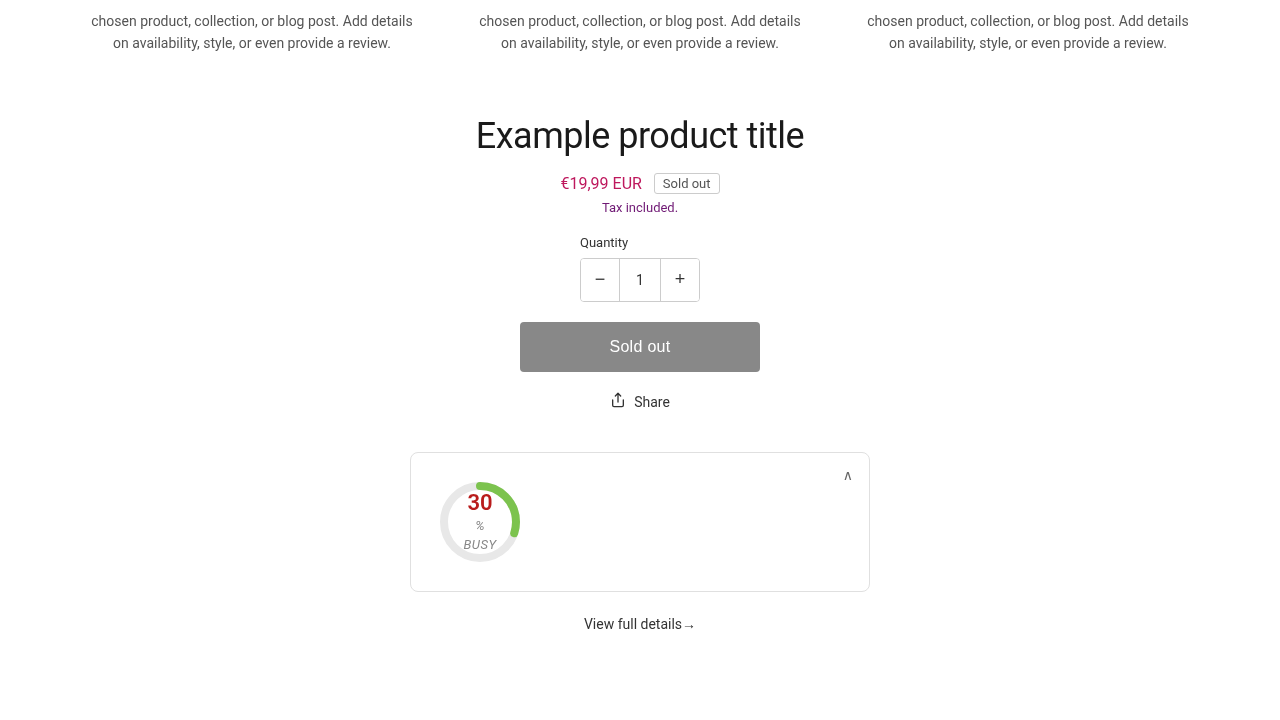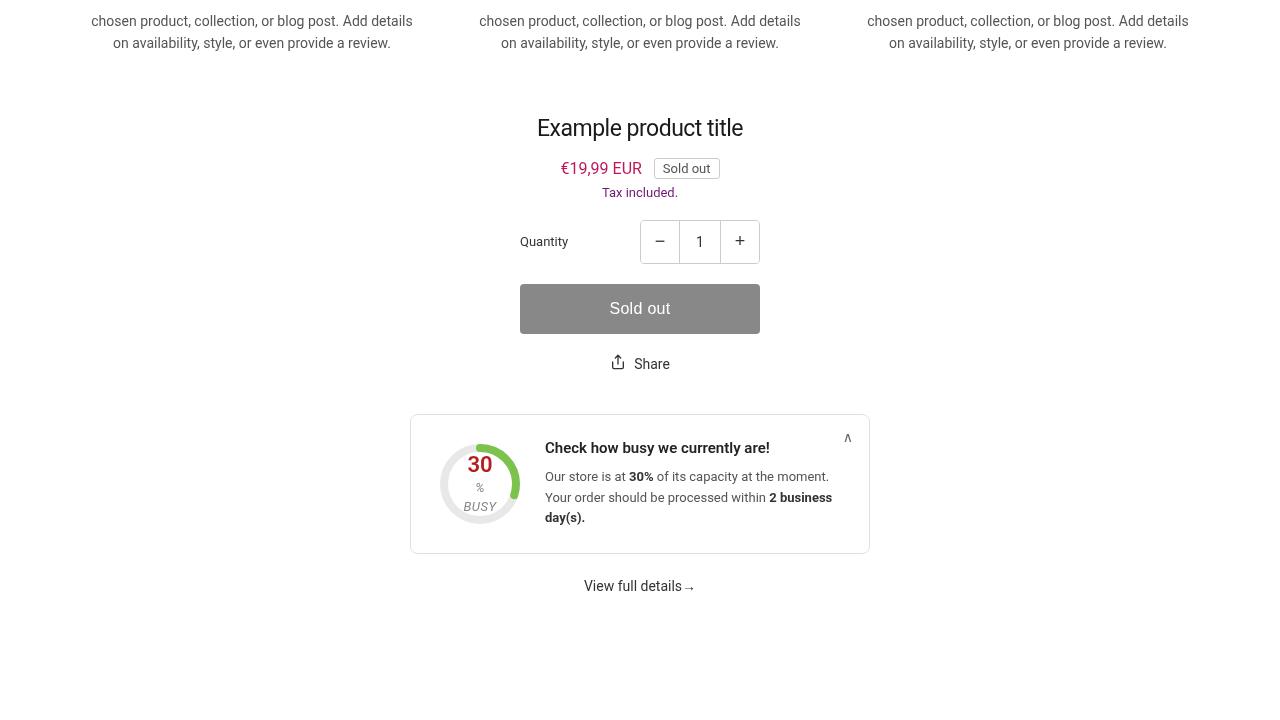--- a/index.html
+++ b/index.html
@@ -36,21 +36,21 @@
 
     
     .product-section {
       display: flex;
       flex-direction: column;
       align-items: center;
       padding: 20px 20px 40px;
     }
 
     .product-title {
-      font-size: 23px;
+      font-size: 36px;
       font-weight: 400;
       color: #1a1a1a;
       margin-bottom: 16px;
       text-align: center;
       letter-spacing: -0.5px;
     }
 
     .price-row {
       display: flex;
       align-items: center;
@@ -247,21 +247,21 @@
       align-items: center;
       gap: 0;
       font-size: 14px;
       color: #333;
       cursor: pointer;
       text-decoration: none;
     }
 
     .quantity-section {
       display: flex;
-      flex-direction: row;
+      flex-direction: column;
       align-items: center;
     }
 
     .qty-label-text {
       font-size: 13px;
       color: #333;
       margin-bottom: 8px;
       text-align: left;
       width: 120px;
     }
@@ -333,26 +333,20 @@
           <circle class="donut-bg" cx="45" cy="45" r="36"></circle>
 
           <circle class="donut-progress" cx="45" cy="45" r="36" stroke-dasharray="67.86 158.34" stroke-dashoffset="0"></circle>
         </svg>
         <div class="donut-center">
           <span class="donut-number">30</span>
           <span class="donut-label">% BUSY</span>
         </div>
       </div>
 
-      <div class="busy-text-section">
-        <div class="busy-title">Check how busy we currently are!</div>
-        <div class="busy-desc">
-          <span>Our store is at </span><strong>30%</strong><span> of its capacity at the moment. Your order should be processed within </span><strong>2 business day(s).</strong>
-        </div>
-      </div>
     </div>
 
     <a class="view-full-details" href="#">
       <span>View full details</span>
       <span>→</span>
     </a>
 
   </div>
 
 </div>

